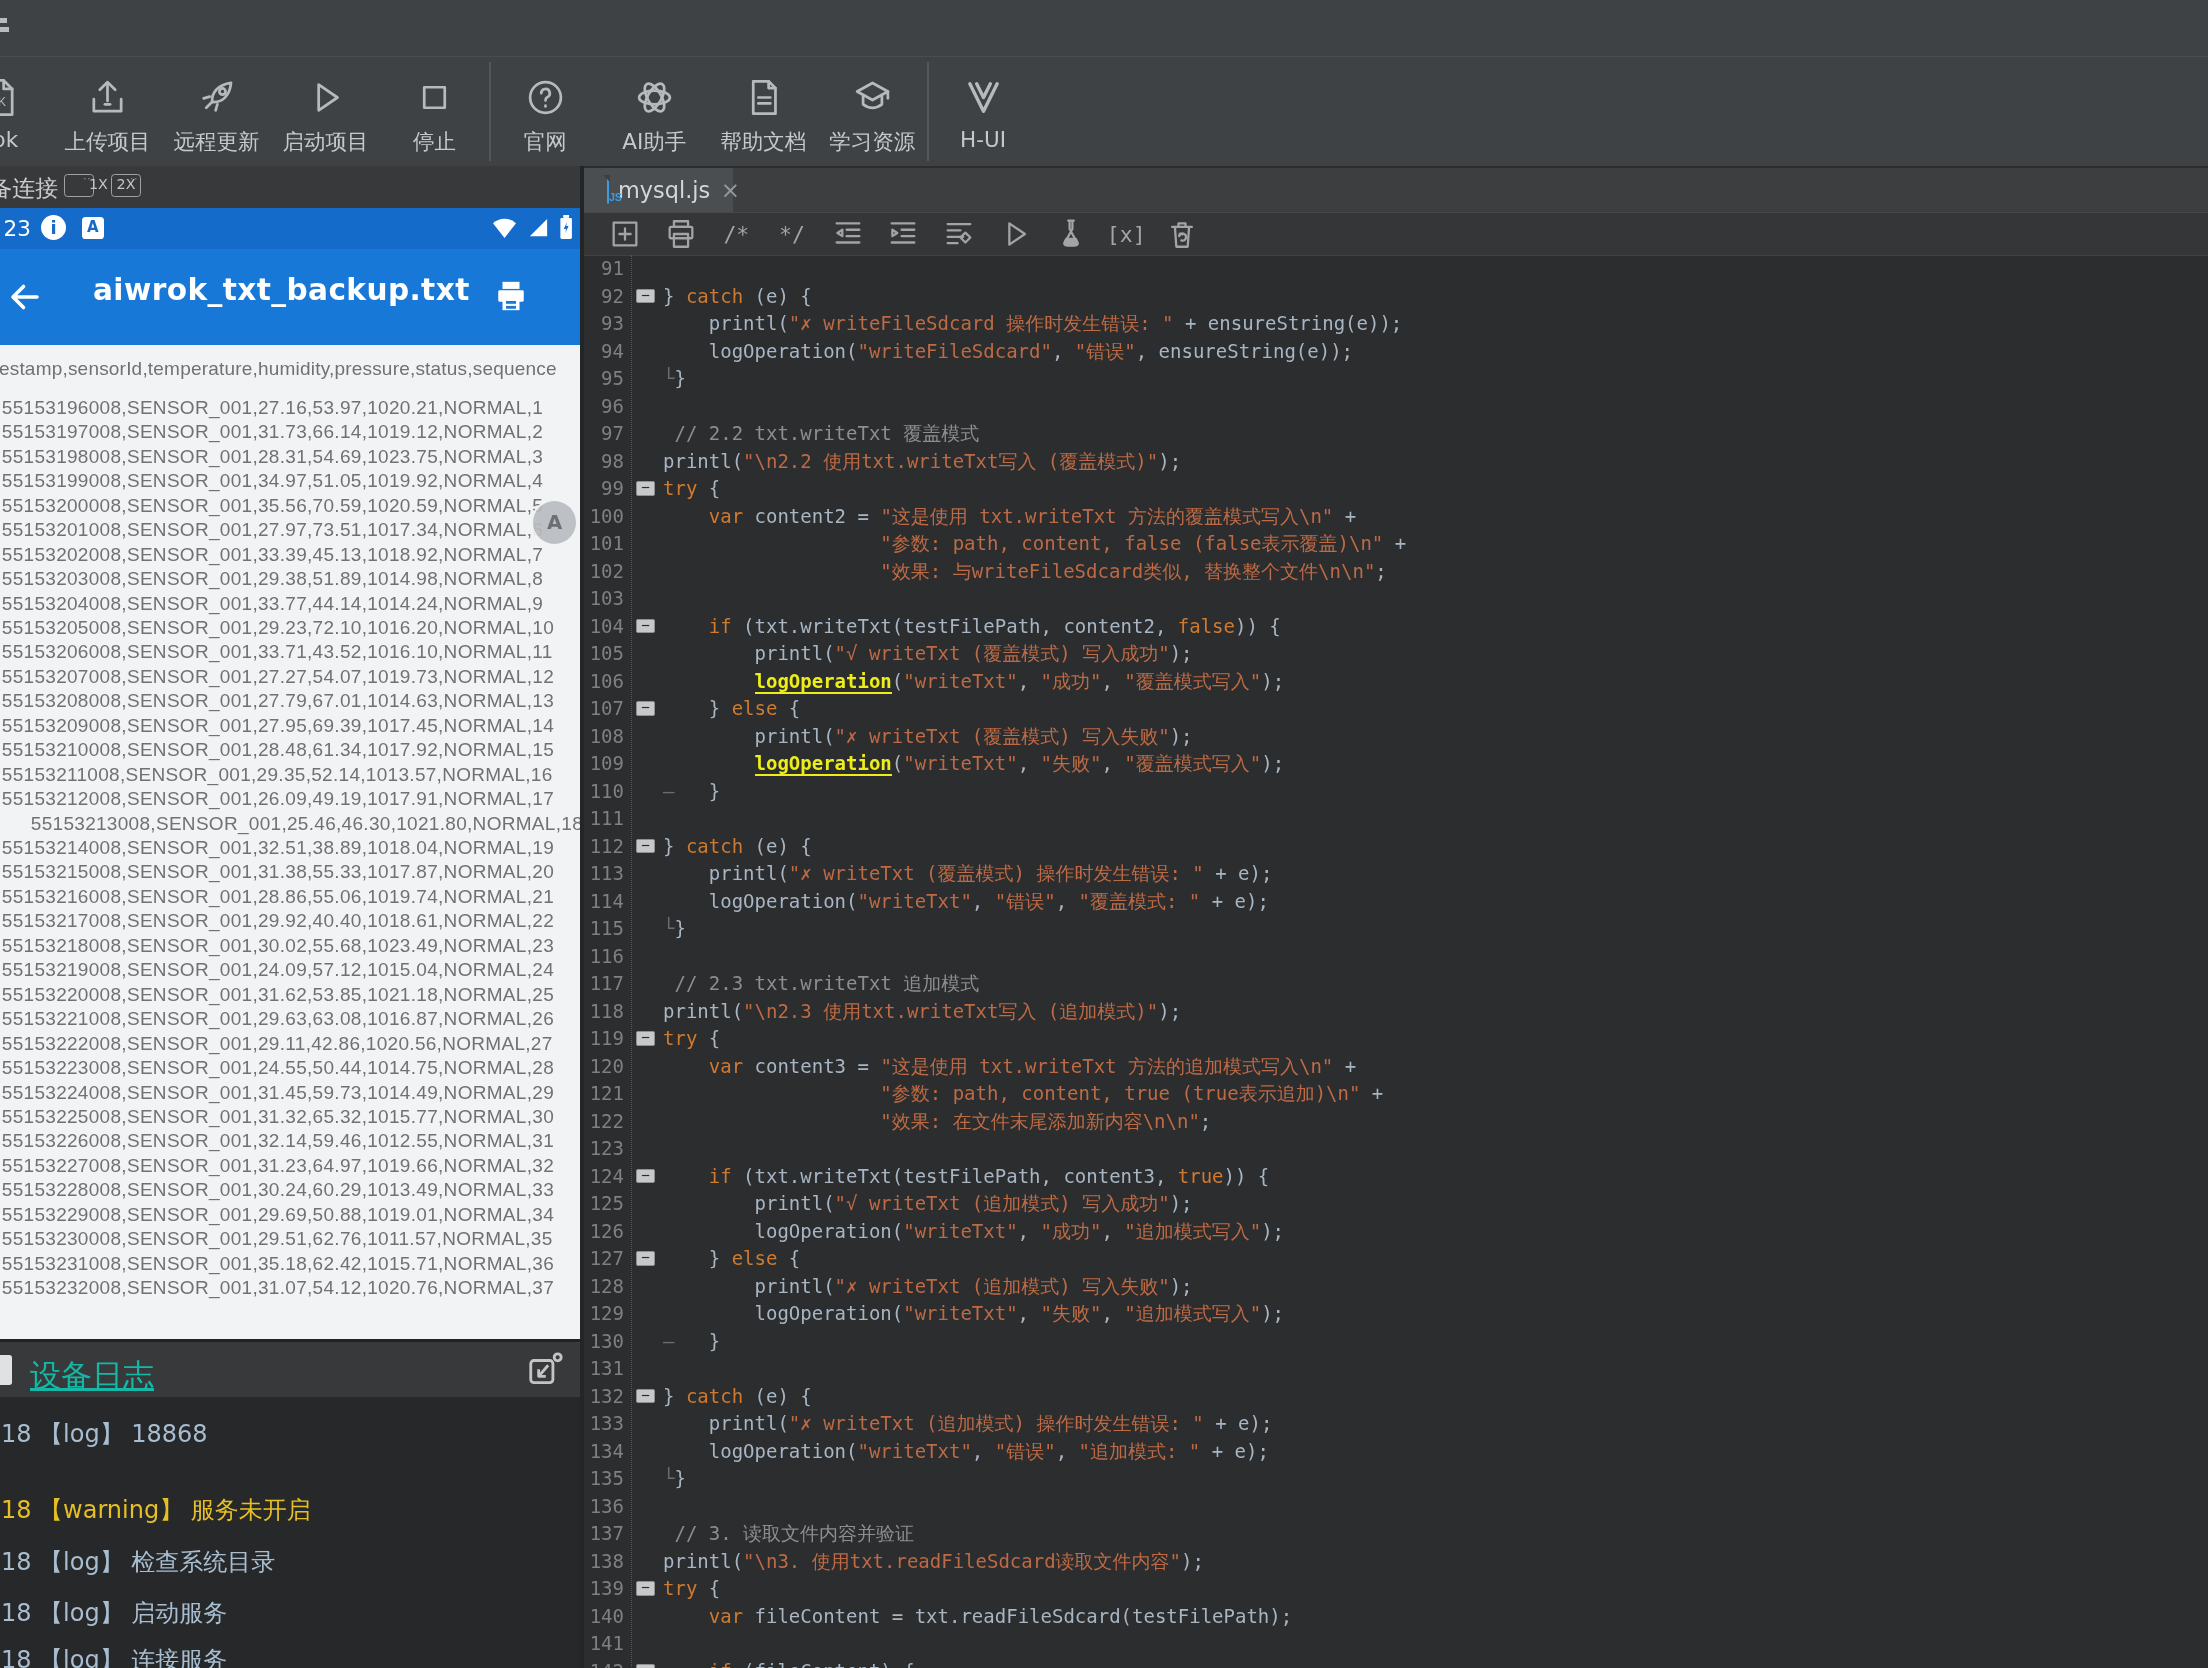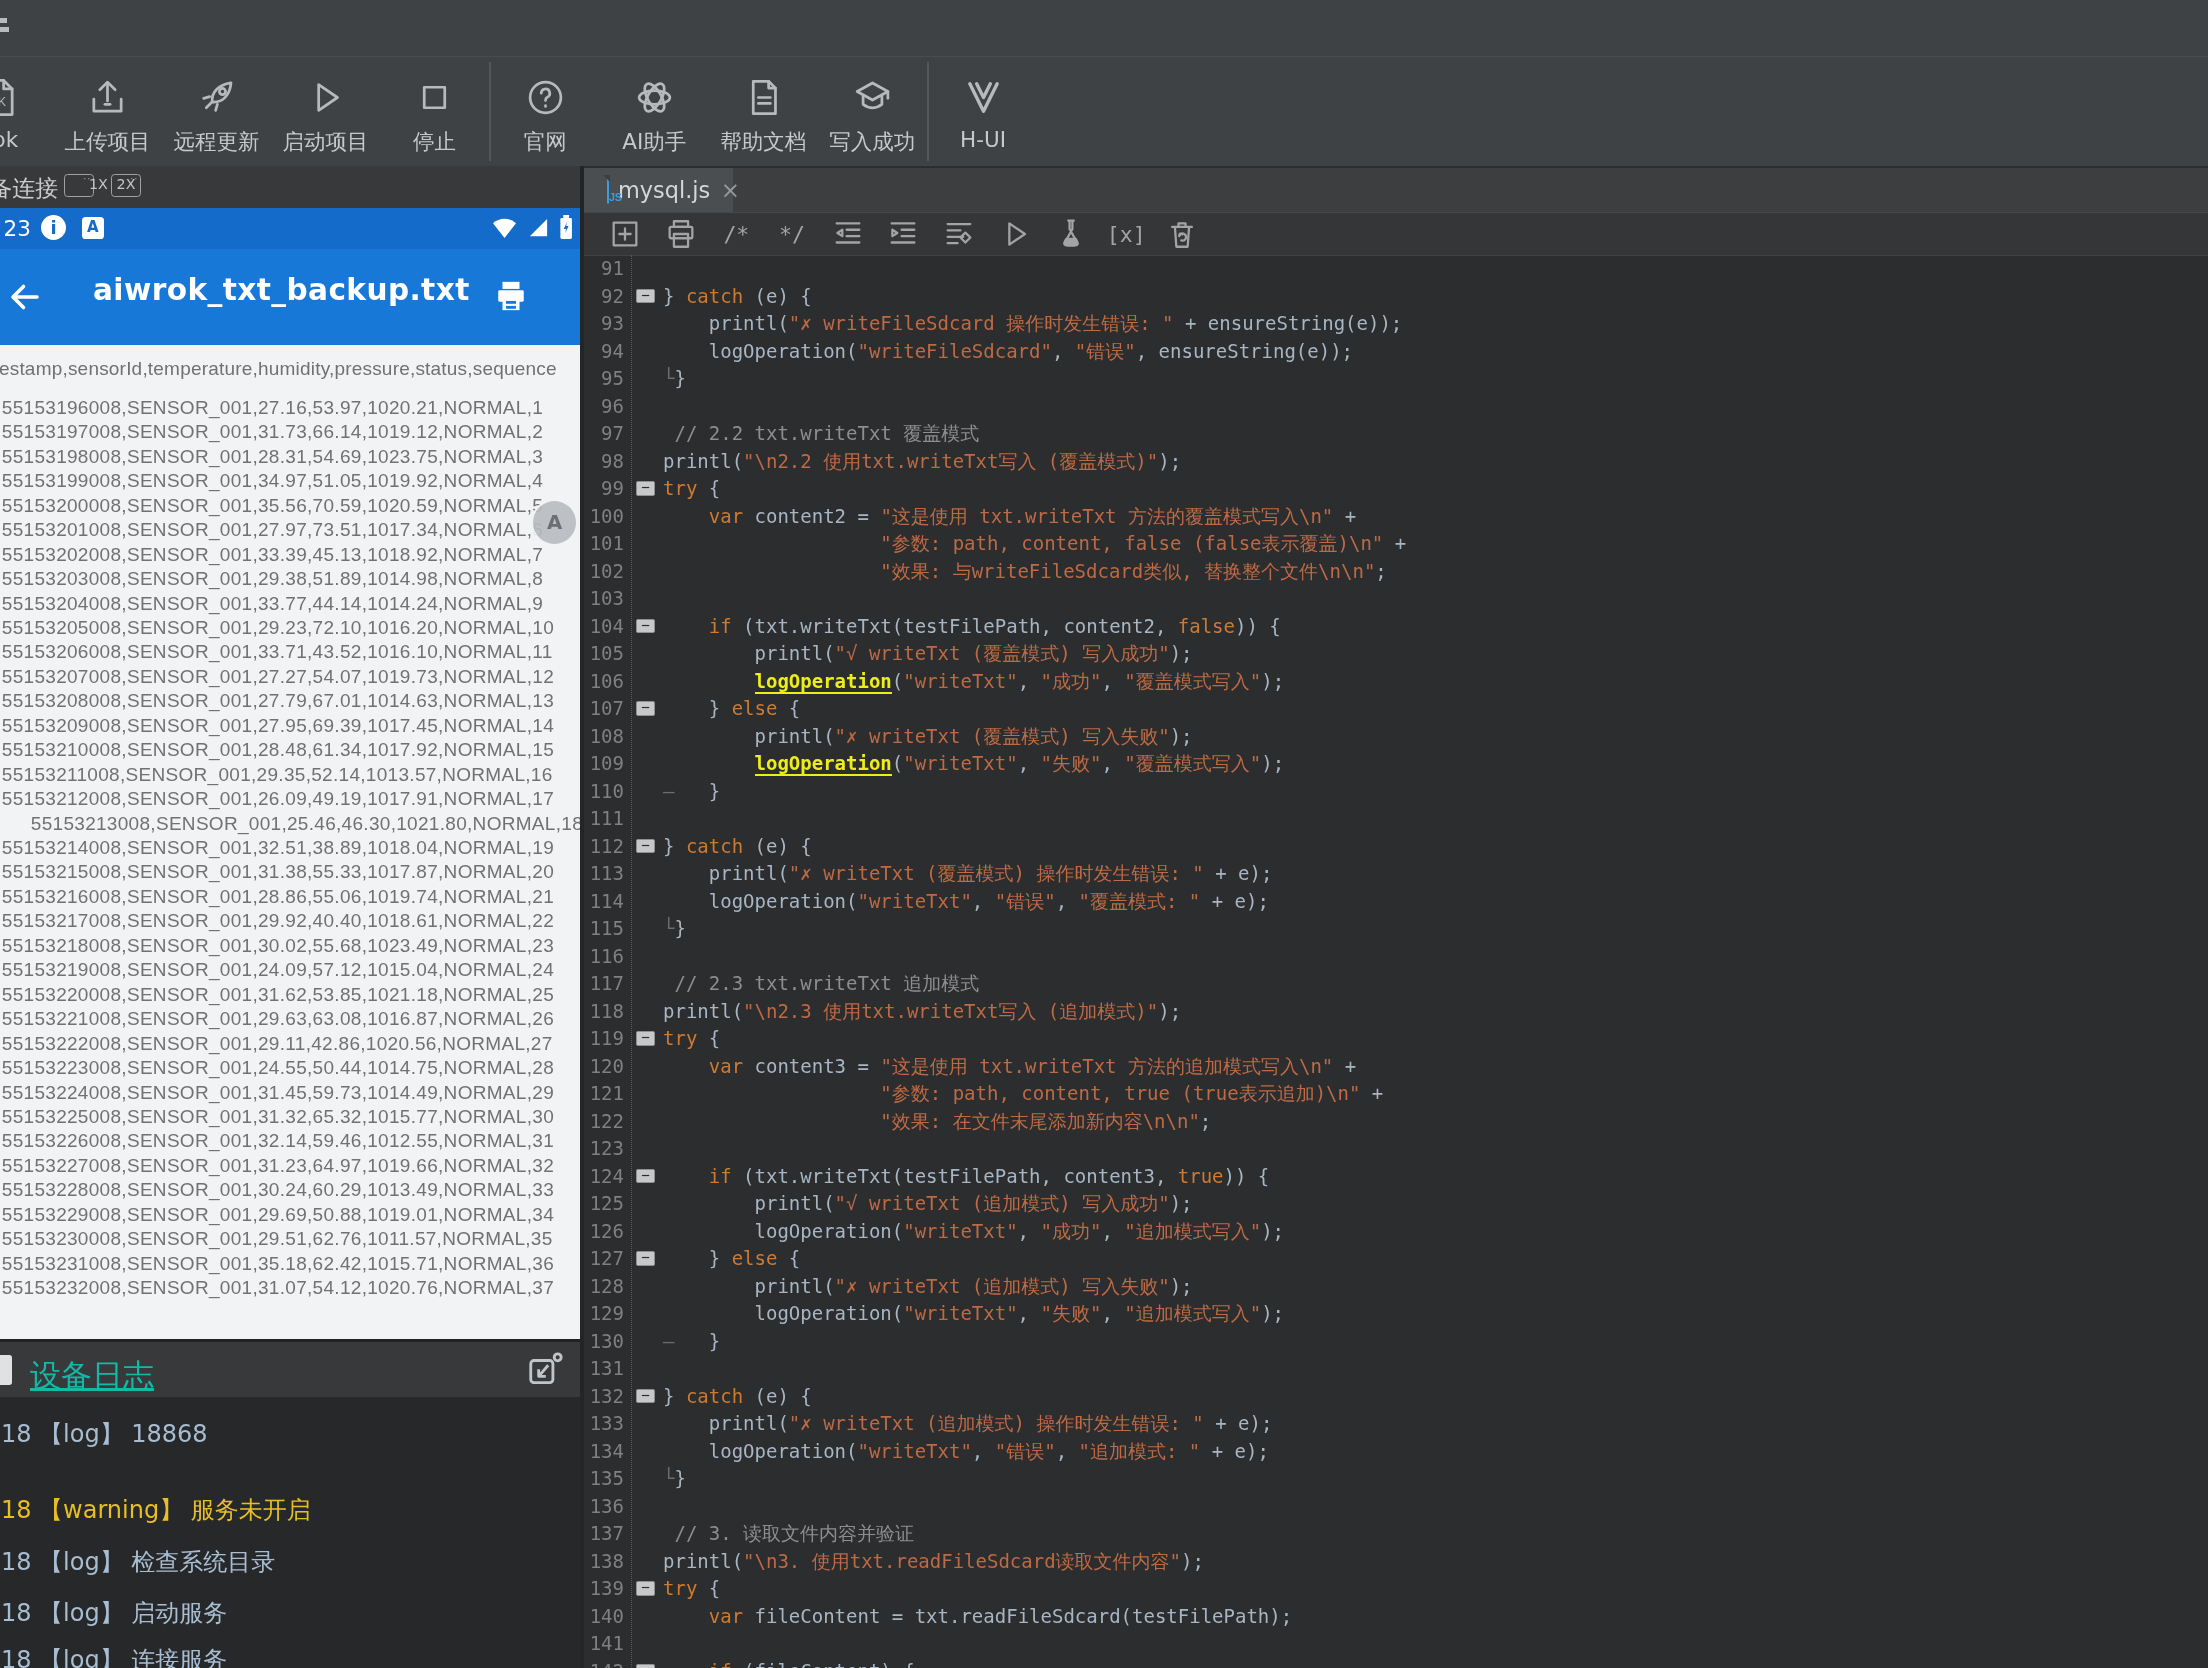--- a/index.html
+++ b/index.html
@@ -185,21 +185,21 @@
         <span class="tb-lab">帮助文档</span>
       </div>
       <div class="tb-item">
         <span class="tb-ico">
           <svg width="41" height="41" viewBox="0 0 24 24" fill="none" stroke="currentColor" stroke-width="1.6" stroke-linecap="round" stroke-linejoin="round">
             <path d="M12 3.5 L21 8.5 L12 13.5 L3 8.5 Z"></path>
             <path d="M6.5 11 v5 c3.5 2.6 7.5 2.6 11 0 v-5"></path>
             <path d="M21 8.5 v4"></path>
           </svg>
         </span>
-        <span class="tb-lab">写入成功</span>
+        <span class="tb-lab">学习资源</span>
       </div>
       <div class="tb-sep"></div>
       <div class="tb-item">
         <span class="tb-ico">
           <svg width="41" height="41" viewBox="0 0 24 24" fill="none" stroke="currentColor" stroke-width="1.6" stroke-linecap="round" stroke-linejoin="round">
             <path d="M4 4 L12 20 L20 4" stroke-width="2"></path>
             <path d="M8 4 L12 12 L16 4" stroke-width="2"></path>
           </svg>
         </span>
         <span class="tb-lab">H-UI</span>

